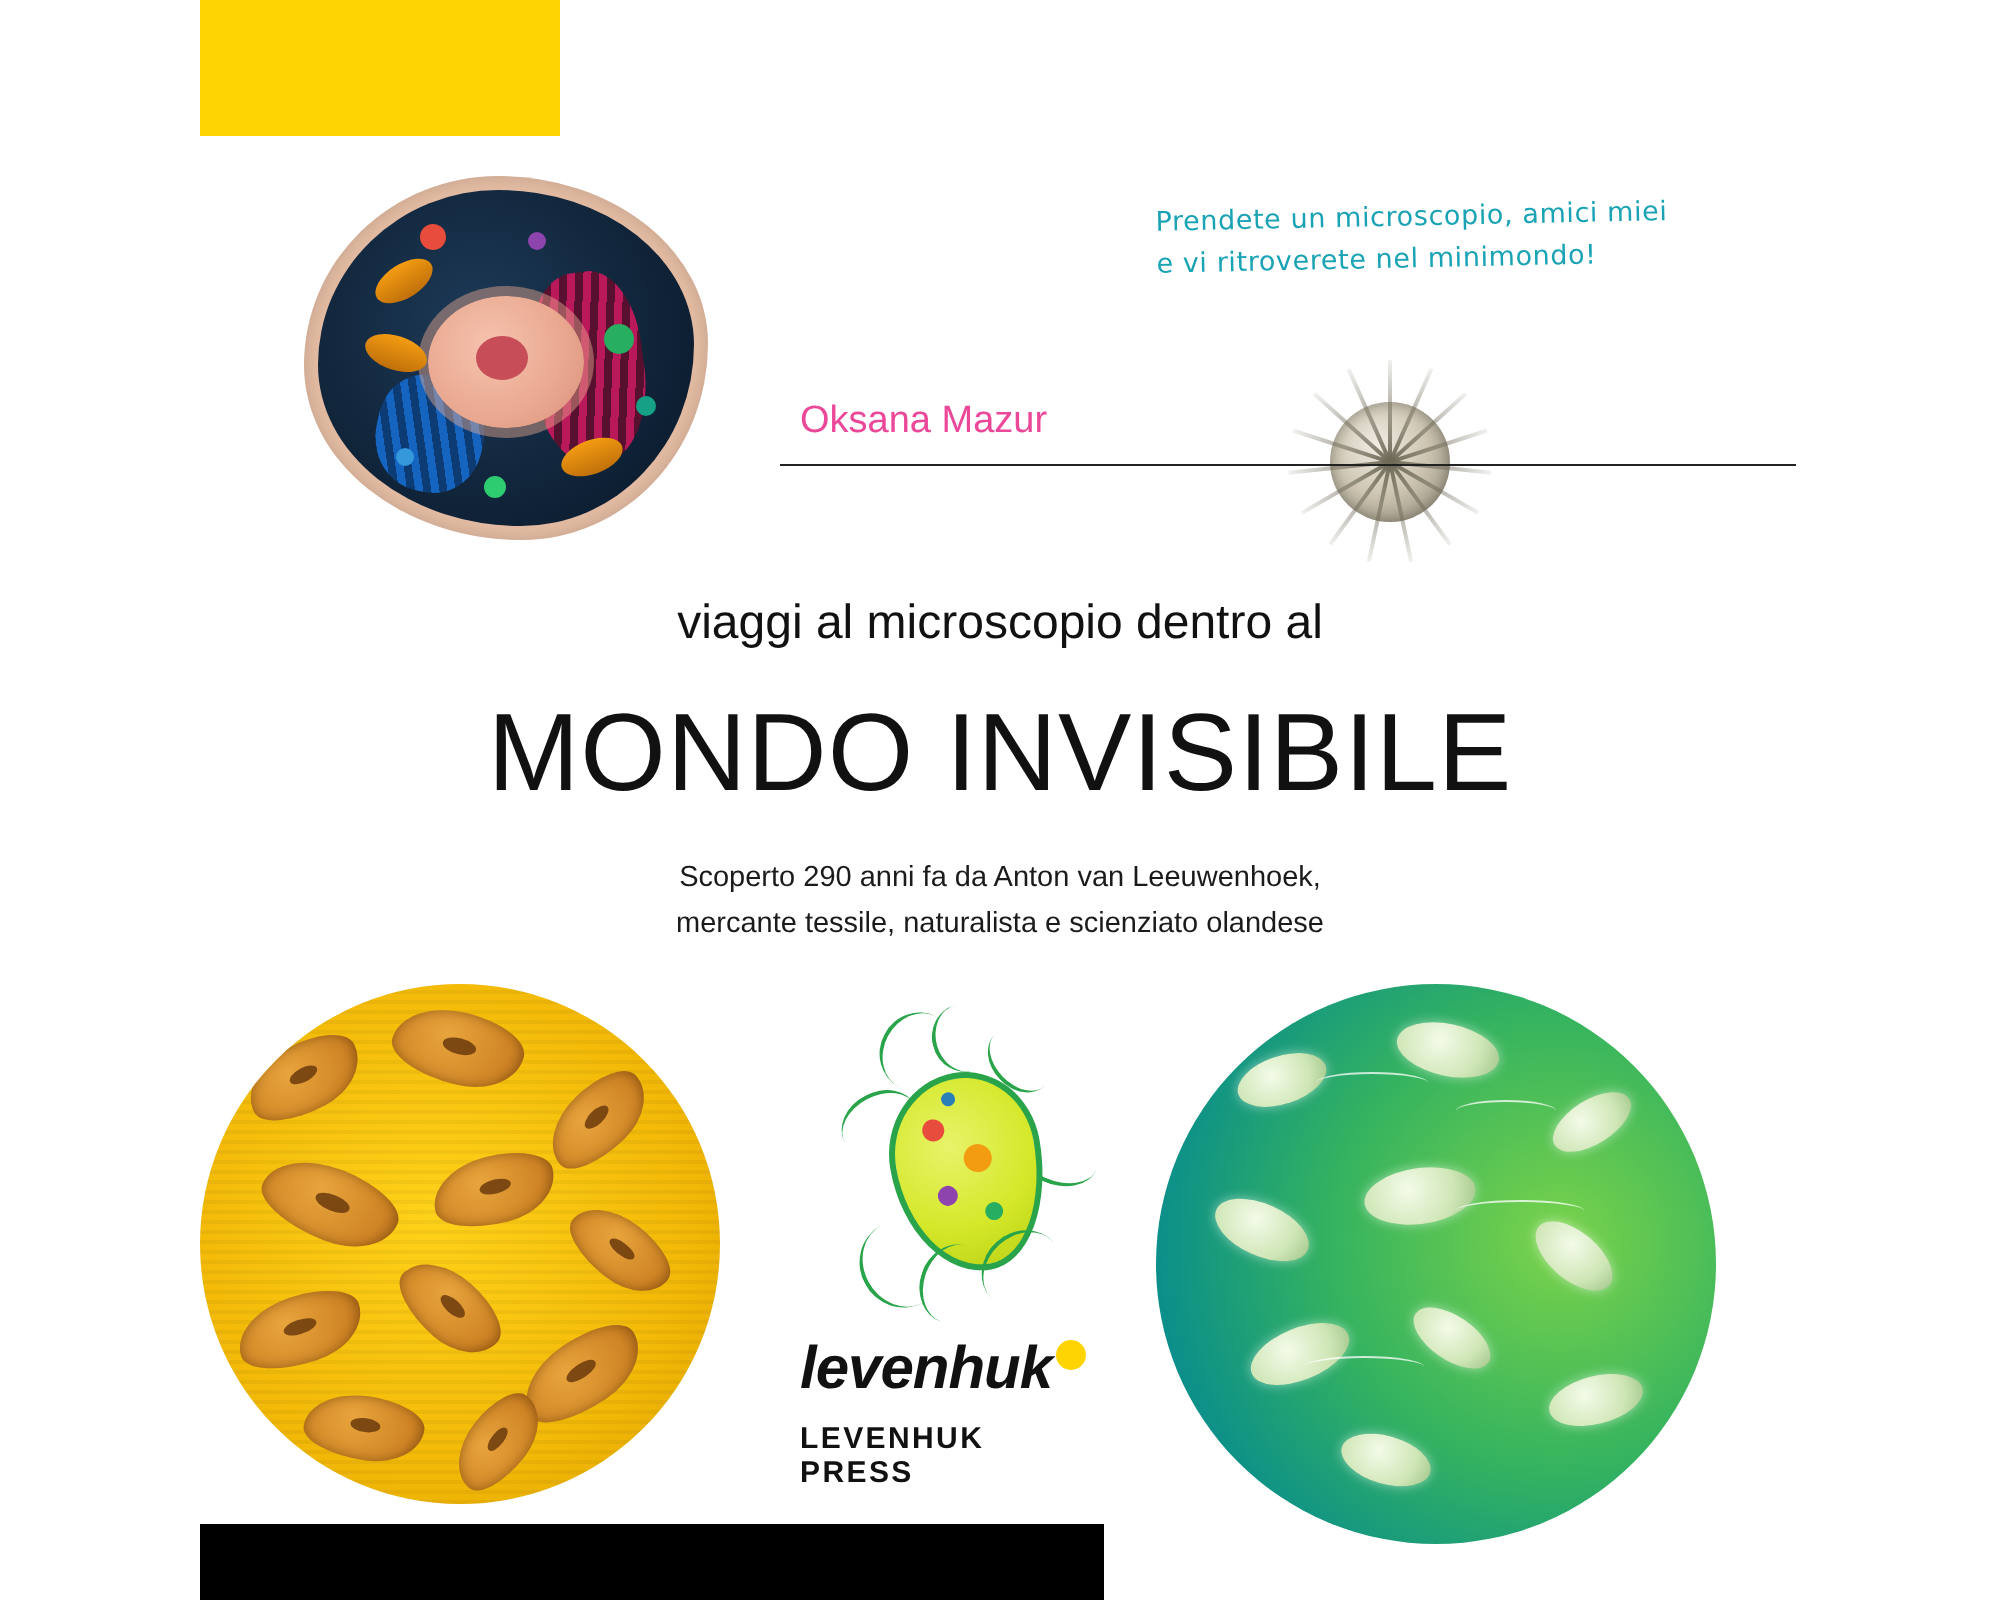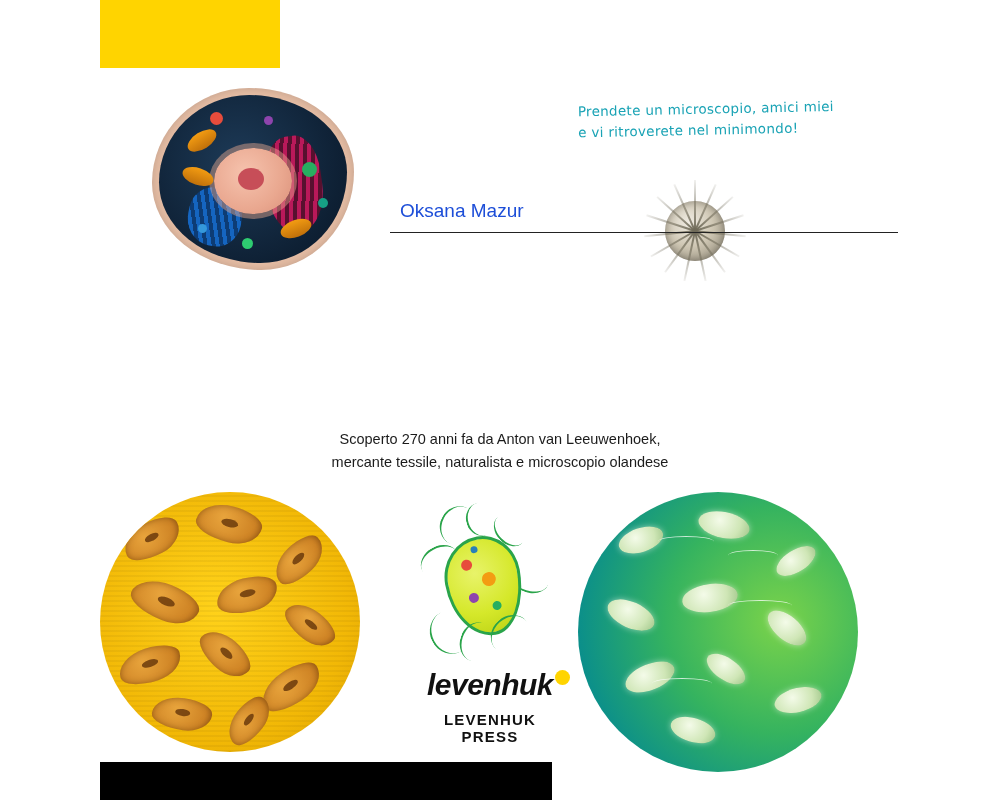--- a/index.html
+++ b/index.html
@@ -182,21 +182,21 @@
     background: linear-gradient(180deg, rgba(120,114,96,0.1), #6f6a58);
     transform-origin: 1px 51px;
   }
 
   
   .author {
     position: absolute;
     left: 400px;
     top: 200px;
     font-size: 19px;
-    color: #1d4ed8;
+    color: #ec4899;
   }
   .author-rule {
     position: absolute;
     left: 390px;
     top: 232px;
     width: 508px;
     height: 1px;
     background: #222222;
   }
 
@@ -301,21 +301,20 @@
     border-left: 2.5px solid #2aa44a;
     border-radius: 50%;
   }
 
   
   .logo-wrap {
     position: absolute;
     left: 400px;
     top: 668px;
     width: 180px;
-    text-align: center;
   }
   .logo-word {
     font-size: 30px;
     font-weight: bold;
     font-style: italic;
     letter-spacing: -0.5px;
     color: #111111;
     display: inline-block;
     position: relative;
   }
@@ -413,24 +412,26 @@
     <div class="spike" style="transform: rotate(240deg);"></div>
     <div class="spike" style="transform: rotate(264deg);"></div>
     <div class="spike" style="transform: rotate(288deg);"></div>
     <div class="spike" style="transform: rotate(312deg);"></div>
     <div class="spike" style="transform: rotate(336deg);"></div>
   </div>
 
   <div class="author">Oksana Mazur</div>
   <div class="author-rule"></div>
 
+  <div class="subtitle-big">viaggi al microscopio dentro al</div>
+  <div class="main-title">MONDO INVISIBILE</div>
 
   <div class="blurb">
-    <div>Scoperto 270 anni fa da Anton van Leeuwenhoek,</div>
-    <div>mercante tessile, naturalista e microscopio olandese</div>
+    <div>Scoperto 290 anni fa da Anton van Leeuwenhoek,</div>
+    <div>mercante tessile, naturalista e scienziato olandese</div>
   </div>
 
   <div class="photo-left">
     <div class="para" style="left:22px; top:30px; width:60px; height:34px; transform:rotate(-28deg);">
         <div class="sp"></div>
       </div>
     <div class="para" style="left:96px; top:14px; width:66px; height:36px; transform:rotate(14deg);">
         <div class="sp"></div>
       </div>
     <div class="para" style="left:170px; top:52px; width:58px; height:32px; transform:rotate(-44deg);">

